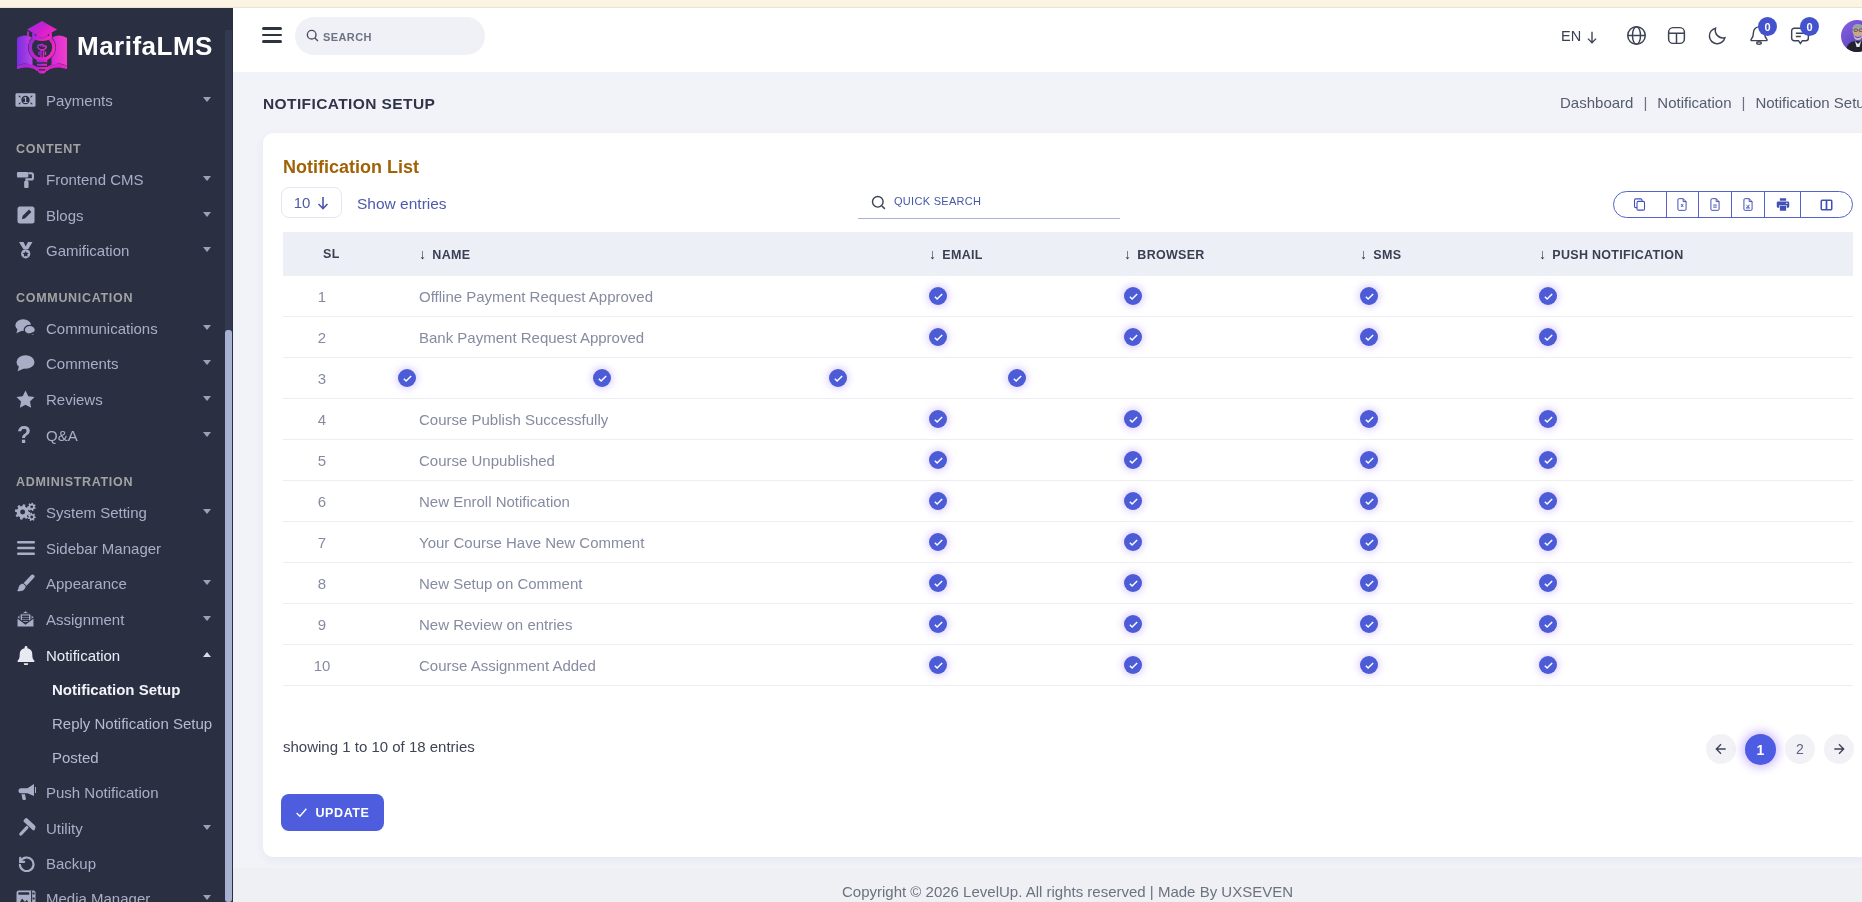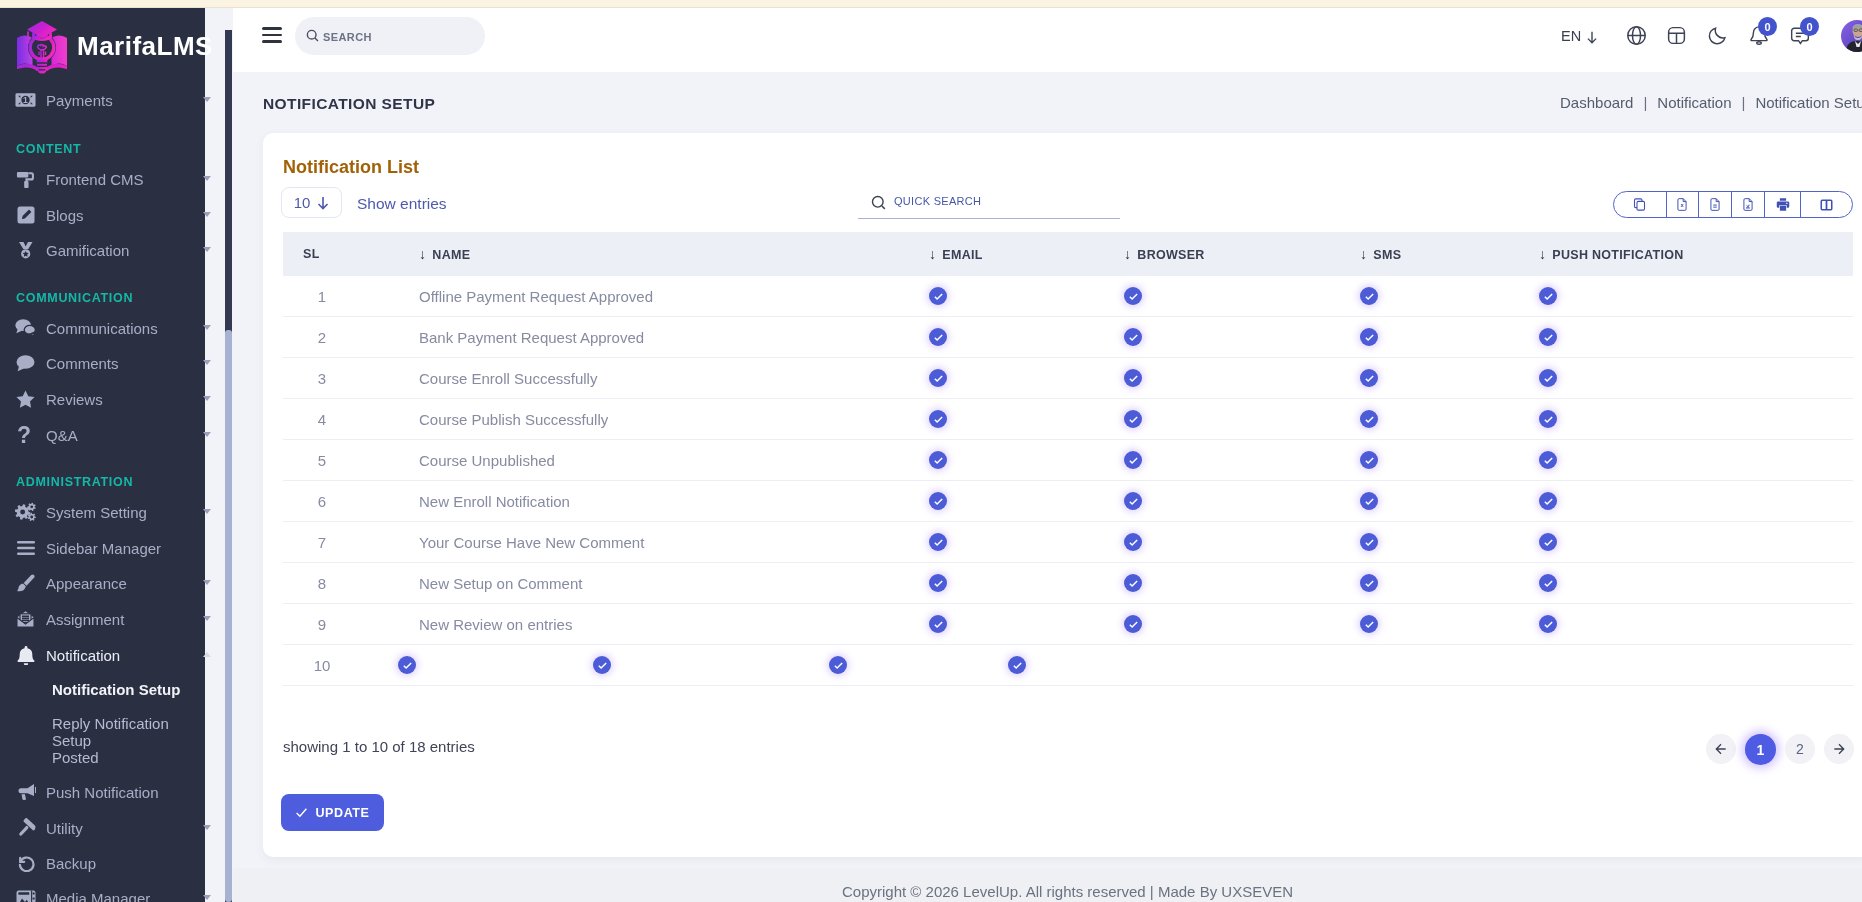--- a/index.html
+++ b/index.html
@@ -2,31 +2,31 @@
 <html><head>
 <meta charset="utf-8">
 <style>
 * { margin:0; padding:0; box-sizing:border-box; }
 html,body { width:1862px; height:902px; overflow:hidden; font-family:"Liberation Sans", sans-serif; background:#f2f3f8; }
 
 
 #cream { position:absolute; left:0; top:0; width:1862px; height:8px; background:#fbf4e2; border-bottom:1px solid #ebe3cd; z-index:60; }
 
 
-#sidebar { position:absolute; left:0; top:8px; width:205px; height:894px; background:#2a3042; z-index:40; }
+#sidebar { position:absolute; left:0; top:8px; width:233px; height:894px; background:#2a3042; z-index:40; }
 #sbtrack { position:absolute; left:225px; top:22px; width:7px; height:872px; background:#323950; }
 #sbthumb { position:absolute; left:225px; top:322px; width:7px; height:572px; background:#a7b2d2; border-radius:3px; }
 #logo { position:absolute; left:16px; top:13px; }
 #logotxt { position:absolute; left:77px; top:23px; font-size:26px; font-weight:bold; color:#fff; letter-spacing:0.5px; }
 .mi { position:absolute; left:0; width:225px; height:36px; display:flex; align-items:center; }
 .mi .ic { position:absolute; left:15px; width:21px; height:21px; display:flex; align-items:center; justify-content:center; }
 .mi .tx { position:absolute; left:46px; font-size:15px; color:#a9aec7; }
 .mi .ch { position:absolute; left:203px; width:0; height:0; border-left:4.5px solid transparent; border-right:4.5px solid transparent; border-top:5.5px solid #9ba1bb; }
 .mi .chup { position:absolute; left:203px; width:0; height:0; border-left:4.5px solid transparent; border-right:4.5px solid transparent; border-bottom:5.5px solid #d8dbe8; }
-.mh { position:absolute; left:16px; font-size:12.5px; font-weight:bold; color:#14b8a6; letter-spacing:0.7px; height:16px; }
+.mh { position:absolute; left:16px; font-size:12.5px; font-weight:bold; color:#a3a3a3; letter-spacing:0.7px; height:16px; }
 .sub { position:absolute; left:52px; font-size:15px; color:#b6bbd1; }
 
 
 #main { position:absolute; left:233px; top:8px; width:1669px; height:894px; background:#f2f3f8; }
 #topbar { position:absolute; left:0; top:0; width:1669px; height:64px; background:#ffffff; }
 #hamb { position:absolute; left:29px; top:19px; width:20px; height:16px; }
 #hamb div { height:2.6px; background:#2e3342; border-radius:2px; margin-bottom:4.1px; }
 #searchpill { position:absolute; left:62px; top:9px; width:190px; height:38px; background:#f0f1f6; border-radius:19px; }
 #searchtxt { position:absolute; left:90px; top:23px; font-size:11px; font-weight:bold; color:#6d7386; letter-spacing:0.4px; }
 .tbicon { position:absolute; top:18px; }
@@ -48,21 +48,21 @@
 #qstxt { position:absolute; left:631px; top:62px; font-size:11px; font-weight:normal; color:#4457a7; letter-spacing:0.3px; }
 #qsline { position:absolute; left:595px; top:85px; width:262px; height:1px; background:#a9b3d3; }
 #exports { position:absolute; left:1350px; top:58px; width:240px; height:27px; border:1px solid #5264cc; border-radius:13.5px; display:flex; }
 #exports .ex { border-right:1px solid #5264cc; display:flex; align-items:center; justify-content:center; }
 #exports .ex:last-child { border-right:none; }
 
 
 #tbl { position:absolute; left:20px; top:99px; width:1570px; }
 .thead { height:44px; background:#eceff5; display:flex; align-items:center; font-size:12.5px; font-weight:bold; color:#3a4053; letter-spacing:0.3px; }
 .trow { height:41px; display:flex; align-items:center; border-bottom:1px solid #eceef3; font-size:15px; color:#868ba1; }
-.c1 { width:107px; padding-left:20px; }
+.c1 { width:107px; padding-left:40px; }
 .c2 { width:531px; padding-left:29px; }
 .c3 { width:195px; padding-left:8px; }
 .c4 { width:236px; padding-left:8px; }
 .c5 { width:179px; padding-left:8px; }
 .c6 { width:321px; padding-left:8px; }
 .trow .c1 { padding-left:0; }
 .trow .c1 span { display:inline-block; width:20px; margin-left:29px; text-align:center; }
 .darr { font-weight:normal; margin-right:6px; font-size:14px; color:#2e3447; }
 .chk { width:18px; height:18px; border-radius:50%; background:#4c5bd6; display:flex; align-items:center; justify-content:center; box-shadow:0 0 7px 2px rgba(140,90,255,0.27); }
 
@@ -488,21 +488,20 @@
           <div class="c6">
             <div class="chk">
               <svg width="11" height="11" viewBox="0 0 24 24" fill="none" stroke="#fff" stroke-width="3.2">
                 <path d="M4 12.5l5 5L20 6.5"></path>
               </svg>
             </div>
           </div>
         </div>
 <div class="trow">
           <div class="c1"><span>3</span></div>
-          <div class="c2">Course Enroll Successfully</div>
           <div class="c3">
             <div class="chk">
               <svg width="11" height="11" viewBox="0 0 24 24" fill="none" stroke="#fff" stroke-width="3.2">
                 <path d="M4 12.5l5 5L20 6.5"></path>
               </svg>
             </div>
           </div>
           <div class="c4">
             <div class="chk">
               <svg width="11" height="11" viewBox="0 0 24 24" fill="none" stroke="#fff" stroke-width="3.2">
@@ -712,20 +711,21 @@
           <div class="c6">
             <div class="chk">
               <svg width="11" height="11" viewBox="0 0 24 24" fill="none" stroke="#fff" stroke-width="3.2">
                 <path d="M4 12.5l5 5L20 6.5"></path>
               </svg>
             </div>
           </div>
         </div>
 <div class="trow">
           <div class="c1"><span>10</span></div>
+          <div class="c2">Course Assignment Added</div>
           <div class="c3">
             <div class="chk">
               <svg width="11" height="11" viewBox="0 0 24 24" fill="none" stroke="#fff" stroke-width="3.2">
                 <path d="M4 12.5l5 5L20 6.5"></path>
               </svg>
             </div>
           </div>
           <div class="c4">
             <div class="chk">
               <svg width="11" height="11" viewBox="0 0 24 24" fill="none" stroke="#fff" stroke-width="3.2">

